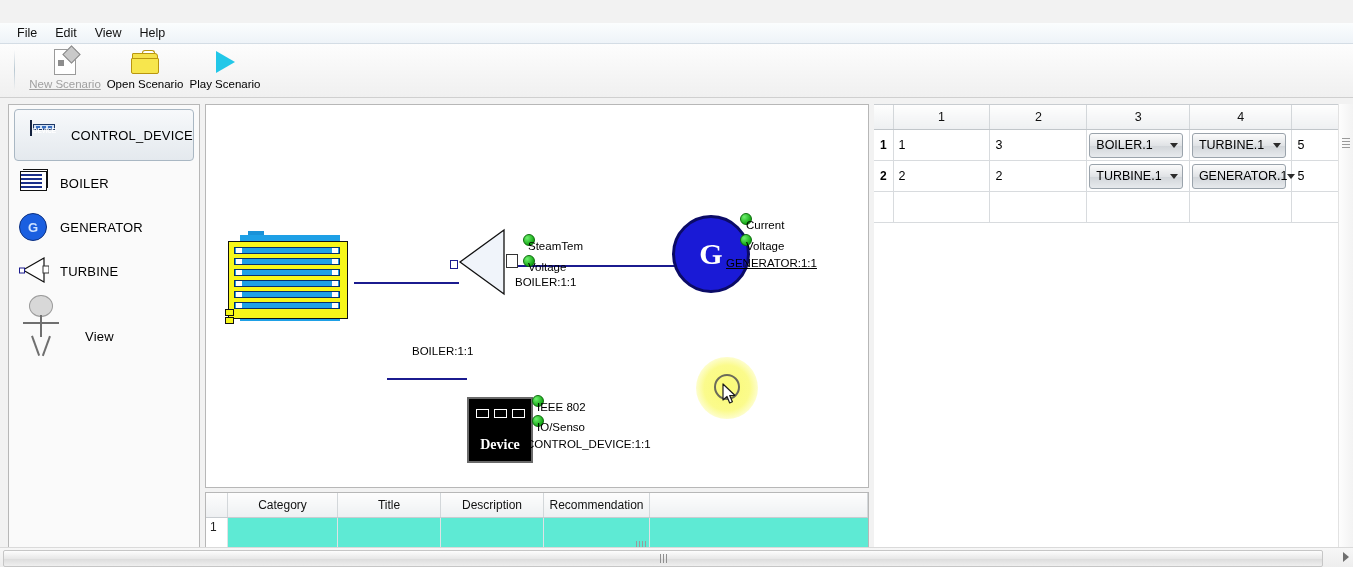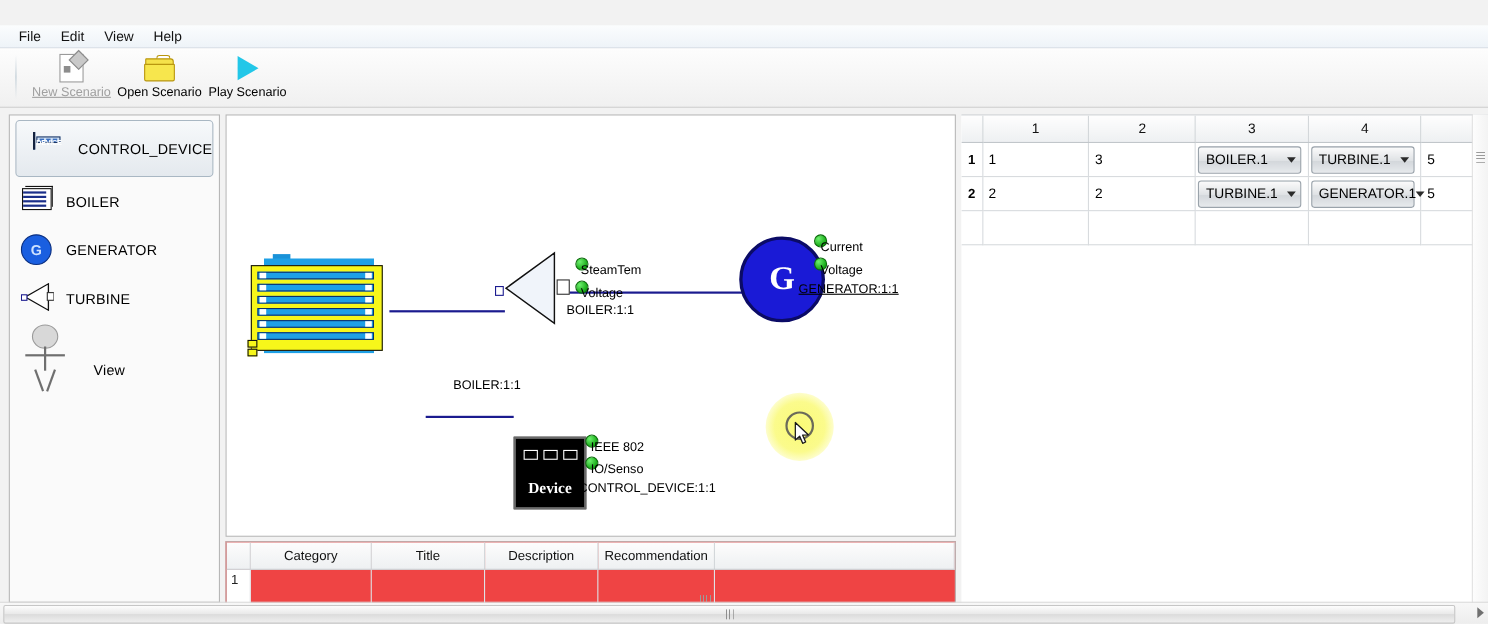--- a/index.html
+++ b/index.html
@@ -182,21 +182,21 @@
 
   
   .click-halo{position:absolute;width:62px;height:62px;border-radius:50%;
      background:radial-gradient(circle,rgba(250,250,110,.95) 0%,rgba(250,250,120,.85) 52%,rgba(252,252,160,.25) 78%,rgba(255,255,200,0) 100%);}
   .click-ring{position:absolute;width:22px;height:22px;border-radius:50%;border:2.5px solid #6b6b5a;}
   .cursor-arrow{position:absolute;width:16px;height:22px;}
 
   
   .btable{
     position:absolute;left:205px;top:492px;width:664px;height:63px;
-    background:#ef4444;border:1px solid #b7b7b7;box-sizing:border-box;overflow:hidden;
+    background:#5eead4;border:1px solid #b7b7b7;box-sizing:border-box;overflow:hidden;
   }
   .btable table{border-collapse:collapse;width:100%;font-size:12px;}
   .btable th{
     height:22px;font-weight:normal;background:linear-gradient(to bottom,#fdfdfd,#eef0f2);
     border-right:1px solid #d3d7da;border-bottom:1px solid #c8ccd0;color:#111;
   }
   .btable td{height:40px;border-right:1px solid #dfe2e5;border-bottom:1px solid #dfe2e5;
     vertical-align:top;padding-top:2px;}
   .btable .rowhdr{width:16px;background:#fff;border-right:1px solid #dfe2e5;
     text-align:left;padding-left:4px;font-size:12px;color:#222;}

